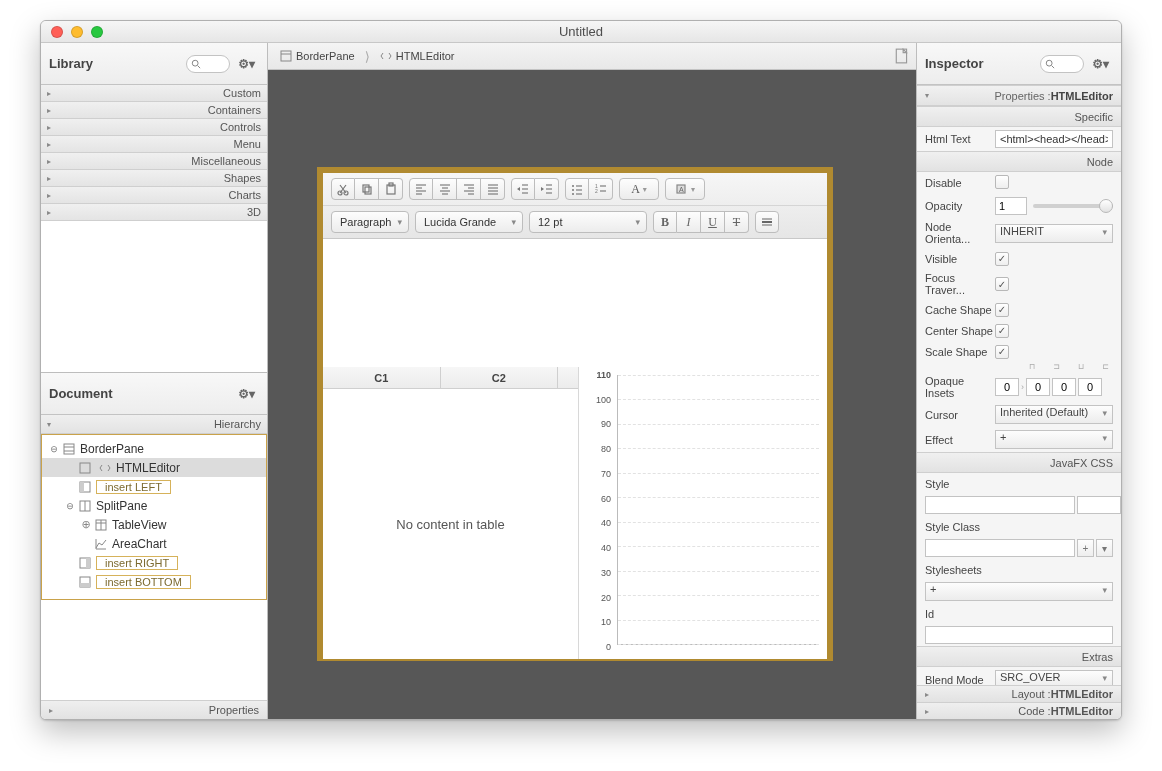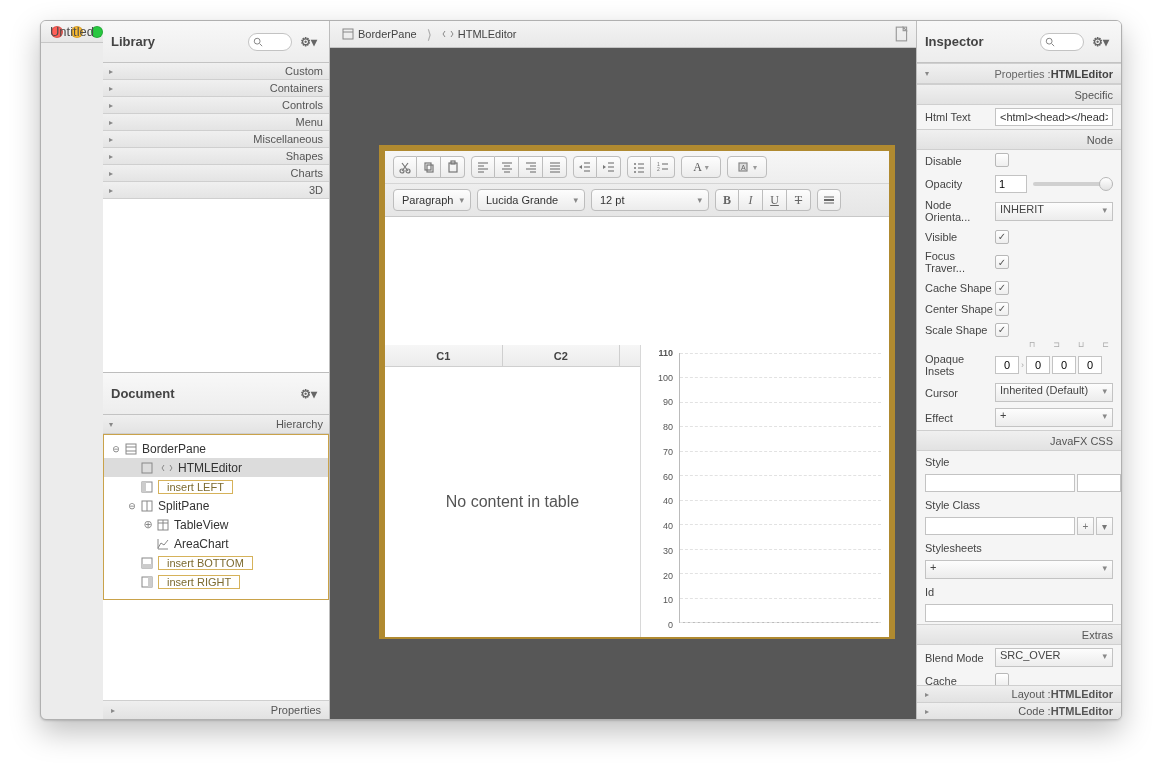--- a/index.html
+++ b/index.html
@@ -1,17 +1,17 @@
 <!DOCTYPE html>
 <html><head>
 <meta charset="utf-8">
 <style>
   * { box-sizing: border-box; margin:0; padding:0; }
   body { background:#fff; font-family: "Helvetica Neue", Arial, sans-serif; font-size:12px; color:#333; }
-  .window { position:absolute; left:40px; top:20px; width:1082px; height:700px; background:#ececec; border:1px solid #b0b0b0; border-radius:6px; box-shadow:0 12px 30px rgba(0,0,0,.25),0 1px 2px rgba(0,0,0,.15); overflow:hidden; display:flex; flex-direction:row;}
+  .window { position:absolute; left:40px; top:20px; width:1082px; height:700px; background:#ececec; border:1px solid #b0b0b0; border-radius:6px; box-shadow:0 12px 30px rgba(0,0,0,.25),0 1px 2px rgba(0,0,0,.15); overflow:hidden; display:flex; flex-direction:column;}
   .titlebar { height:22px; background:linear-gradient(#f6f6f6,#e6e6e6); border-bottom:1px solid #c7c7c7; display:flex; align-items:center; position:relative;}
   .traffic { display:flex; gap:8px; align-items:center; padding-left:10px;}
   .tl-dot { width:12px; height:12px; border-radius:50%; border:0.5px solid rgba(0,0,0,.15);}
   .tl-close{background:#ff5f57;} .tl-min{background:#febc2e;} .tl-max{background:#28c840;}
   .titlebar .title { position:absolute; left:0; right:0; text-align:center; font-size:13px; color:#4d4d4d;}
   .body { flex:1; display:flex; min-height:0;}
   .left-col { width:227px; display:flex; flex-direction:column; border-right:1px solid #bdbdbd; background:#f5f5f5;}
   .panel-title { height:42px; display:flex; align-items:center; padding:0 8px; background:linear-gradient(#f8f8f8,#ededed); border-bottom:1px solid #c3c3c3; font-size:13px; font-weight:600; color:#444;}
   .panel-title .sp { flex:1;}
   .gear-icon { font-size:12px; color:#666; padding:0 4px; cursor:default;}
@@ -53,21 +53,21 @@
   .tb-group .tb-btn{border-radius:0; border-left-width:0;}
   .tb-group .tb-btn:first-child{border-radius:4px 0 0 4px; border-left-width:1px;}
   .tb-group .tb-btn:last-child{border-radius:0 4px 4px 0;}
   .svg-ic{width:14px;height:14px;stroke:#777;fill:none;stroke-width:1.2;}
   .editor-body{height:128px;background:#fff;}
   .split-lower{display:flex; height:292px;}
   .tableview{flex:1; border-right:1px solid #d8d8d8; display:flex; flex-direction:column; background:#fff;}
   .th-row{display:flex; height:22px; background:linear-gradient(#f6f6f6,#ececec); border-bottom:1px solid #cfcfcf;}
   .th-cell{flex:1; border-right:1px solid #cfcfcf; display:flex; align-items:center; justify-content:center; font-size:11px; font-weight:600; color:#444;}
   .th-cell:last-child{border-right:none;}
-  .table-body{flex:1; display:flex; align-items:center; justify-content:center; color:#555; font-size:16px;}
+  .table-body{flex:1; display:flex; align-items:center; justify-content:center; color:#555; font-size:13px;}
   .chartview{width:248px; background:#fff; position:relative; padding:8px 6px 8px 0;}
   .y-axis{position:absolute; left:0; top:8px; bottom:12px; width:36px;}
   .y-tick{position:absolute; right:4px; font-size:9px; color:#555; transform:translateY(-50%);}
   .plot{position:absolute; left:38px; right:8px; top:8px; bottom:14px; border-left:1px solid #bbb; border-bottom:1px solid #bbb;}
   .grid-line{position:absolute; left:0; right:0; height:0; border-top:1px dashed #e2e2e2;}
   .right-col { width:205px; background:#f5f5f5; border-left:1px solid #bdbdbd; display:flex; flex-direction:column; font-size:11px; color:#444;}
   .insp-row{display:flex; align-items:center; padding:3px 8px; min-height:21px;}
   .insp-row .lbl{width:70px; color:#444;}
   .insp-row .ctrl{flex:1;}
   .ip-input{width:100%; height:18px; border:1px solid #c3c3c3; background:#fff; font-size:11px; padding:0 4px; color:#333;}
@@ -247,34 +247,34 @@
                   <line x1="1" y1="1" x2="1" y2="11" stroke="#888"></line>
                 </svg>
               </span>
             <span>AreaChart</span>
           </div>
           <div class="tree-row indent1">
             <span class="disc"></span>
             <span class="ic">
                 <svg viewBox="0 0 12 12">
                   <rect x="1" y="1" width="10" height="10" fill="none" stroke="#888"></rect>
-                  <rect x="1" y="7" width="10" height="4" fill="#ccc"></rect>
-                </svg>
-              </span>
-            <span class="slot">insert BOTTOM</span>
+                  <rect x="7" y="1" width="4" height="10" fill="#ccc"></rect>
+                </svg>
+              </span>
+            <span class="slot">insert RIGHT</span>
           </div>
           <div class="tree-row indent1">
             <span class="disc"></span>
             <span class="ic">
                 <svg viewBox="0 0 12 12">
                   <rect x="1" y="1" width="10" height="10" fill="none" stroke="#888"></rect>
-                  <rect x="7" y="1" width="4" height="10" fill="#ccc"></rect>
-                </svg>
-              </span>
-            <span class="slot">insert RIGHT</span>
+                  <rect x="1" y="7" width="10" height="4" fill="#ccc"></rect>
+                </svg>
+              </span>
+            <span class="slot">insert BOTTOM</span>
           </div>
         </div>
         <div style="flex:1;background:#fff;min-height:100px"></div>
         <div class="controller-strip">
           <span class="tri">▸</span>
             <span class="sp"></span>
             <span>Properties</span>
         </div>
       </div>
     </div>

